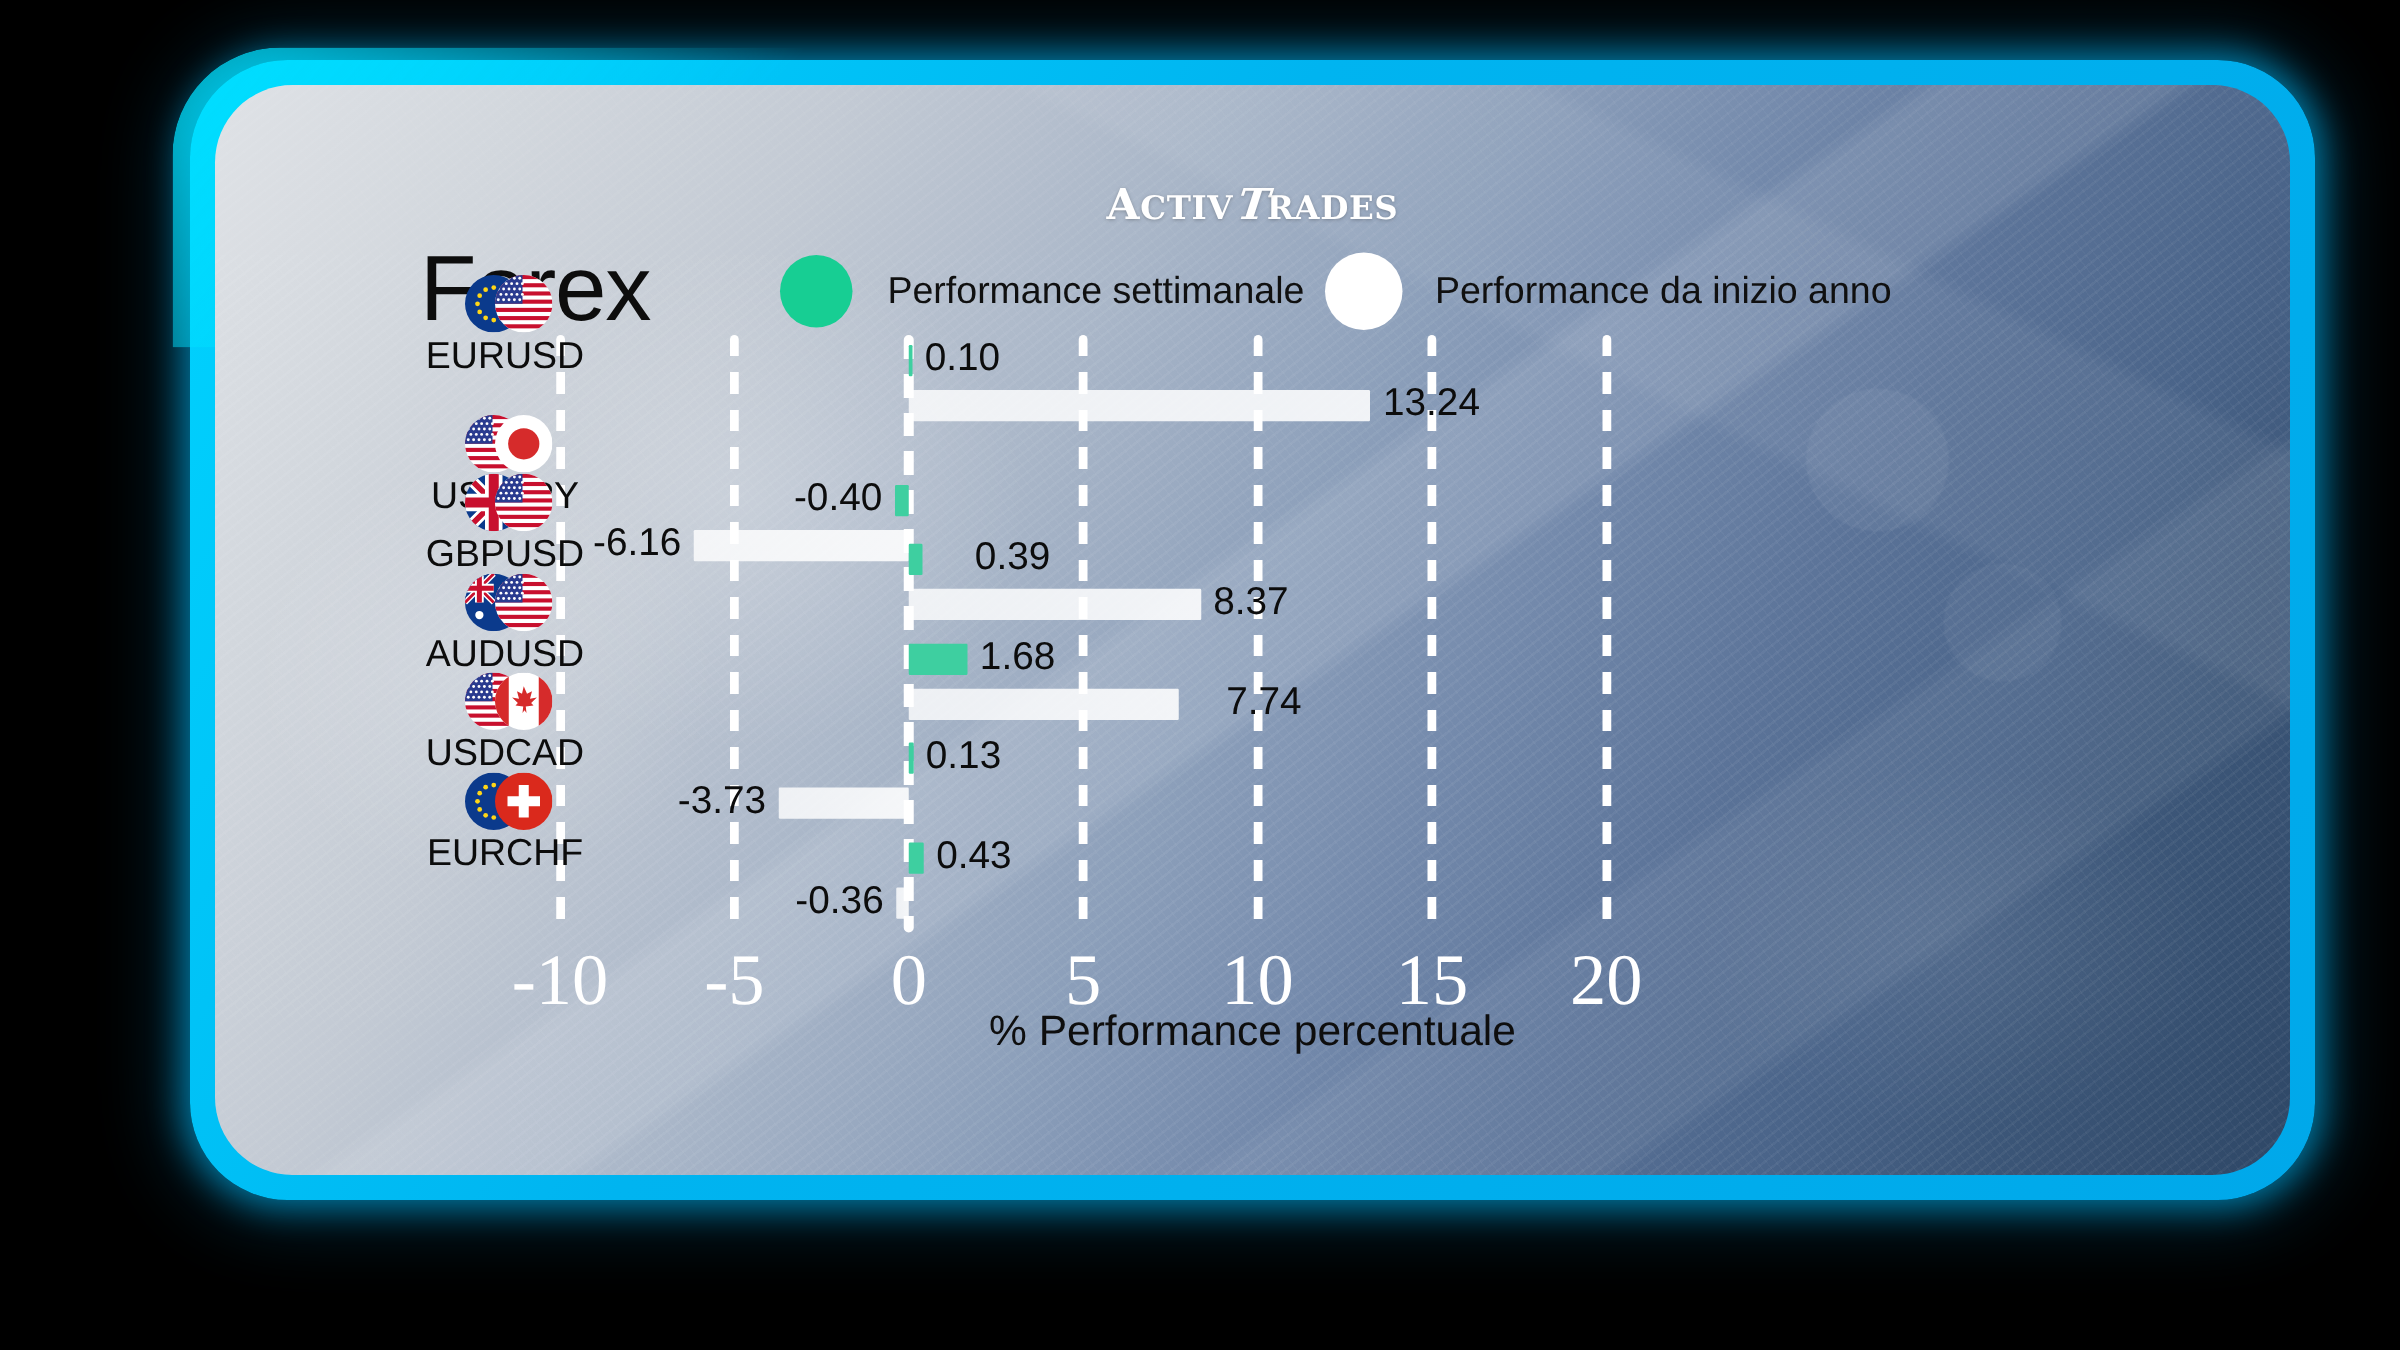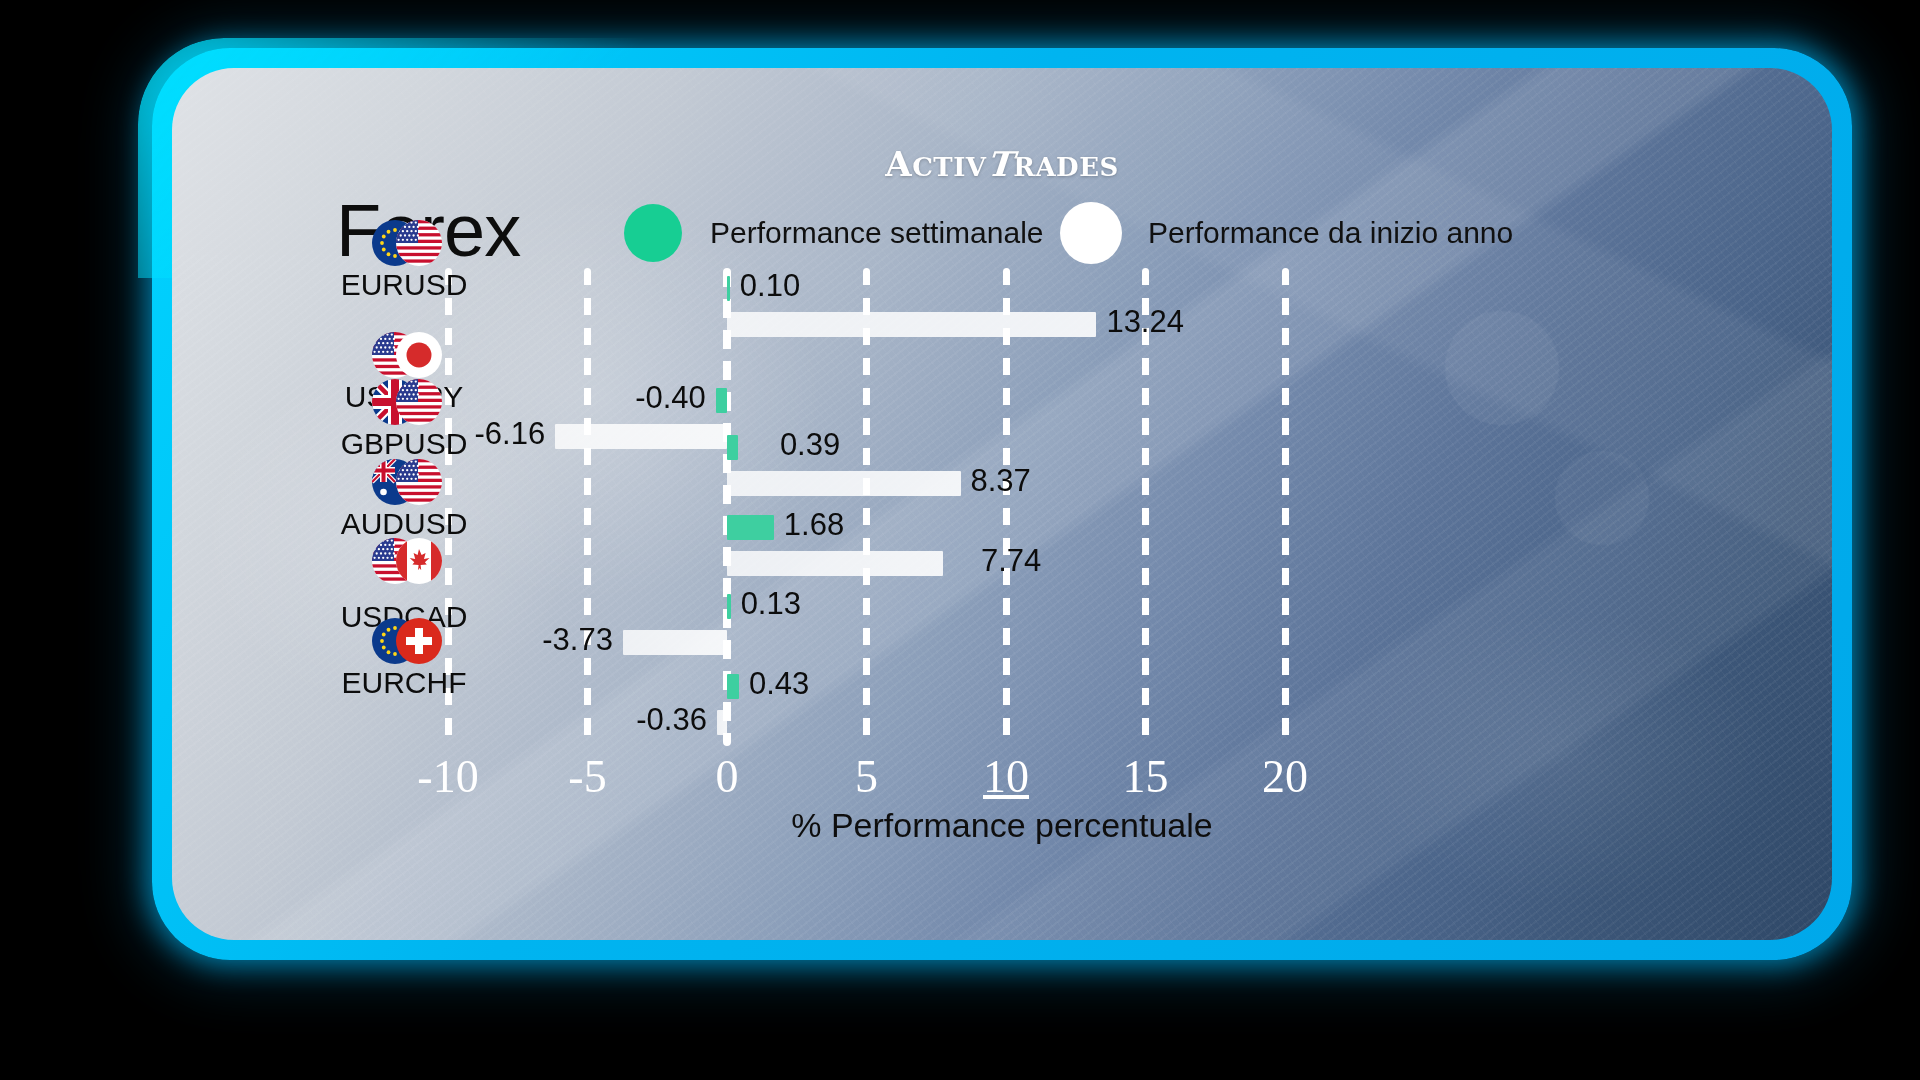--- a/index.html
+++ b/index.html
@@ -85,21 +85,21 @@
   
   #plot{position:absolute;left:0;top:0;width:1660px;height:872px;}
 
   .gridline{
     position:absolute;top:200px;height:478px;width:7px;
     background:repeating-linear-gradient(to bottom,#ffffff 0 17px,rgba(255,255,255,0) 17px 30px);
     border-radius:4px;
   }
   #axis-zero{width:8px;background:repeating-linear-gradient(to bottom,#ffffff 0 19px,rgba(255,255,255,0) 19px 31px);}
 
-  .tick{position:absolute;top:682px;font-size:46px;color:#fff;transform:translateX(-50%);font-family:"Liberation Serif",serif;}
+  .tick{position:absolute;top:682px;font-size:58px;color:#fff;transform:translateX(-50%);font-family:"Liberation Serif",serif;}
   #xaxis-title{position:absolute;top:738px;left:0;width:1660px;text-align:center;font-size:34px;color:#0e0e0e;}
 
   
   .row{position:absolute;left:0;width:1660px;height:78px;}
   .bar{position:absolute;height:25px;border-radius:1px;}
   .bar.weekly{background:#3ECFA0;top:4px;}
   .bar.ytd{top:40px;background:linear-gradient(to right,rgba(255,255,255,.80),rgba(255,255,255,.88));}
   .vlabel{position:absolute;font-size:31px;color:#0c0c0c;white-space:nowrap;line-height:25px;}
   .vlabel.w{top:1px;}
   .vlabel.y{top:37px;}
@@ -145,21 +145,21 @@
         <div class="gridline" style="left: 412px;"></div>
         <div class="gridline" id="axis-zero" style="left: 551px;"></div>
         <div class="gridline" style="left: 691px;"></div>
         <div class="gridline" style="left: 830.5px;"></div>
         <div class="gridline" style="left: 970px;"></div>
         <div class="gridline" style="left: 1109.5px;"></div>
         <div class="tick" style="left: 276px;">-10</div>
         <div class="tick" style="left: 415.5px;">-5</div>
         <div class="tick" style="left: 555px;">0</div>
         <div class="tick" style="left: 694.5px;">5</div>
-        <div class="tick" style="left: 834px; text-decoration: underline;">10</div>
+        <div class="tick" style="left: 834px;">10</div>
         <div class="tick" style="left: 973.5px;">15</div>
         <div class="tick" style="left: 1113px;">20</div>
         <div id="xaxis-title">% Performance percentuale</div>
         <div class="row" style="top: 204px;">
           <div class="flags" style="top: -52px;">
             <div class="flag left">
               <svg viewBox="0 0 46 46">
                 <rect width="46" height="46" fill="#0B3A8C"></rect>
         <g fill="#FFD617">
                   <circle cx="23.00" cy="10.00" r="1.9"></circle>
@@ -458,21 +458,21 @@
             </div>
             <div class="flag right">
               <svg viewBox="0 0 46 46">
                 <rect width="46" height="46" fill="#fff"></rect>
         <rect width="11" height="46" fill="#D62B2B"></rect>
                 <rect x="35" width="11" height="46" fill="#D62B2B"></rect>
         <path d="M23 11 l2.6 6 4-2 -1.6 6 5.5-1 -4.6 4.3 1.9 2.1 -6.2 .7 .6 5.2 -1.6-2.2 -1.6 2.2 .6-5.2 -6.2-.7 1.9-2.1 -4.6-4.3 5.5 1 -1.6-6 4 2z" fill="#D62B2B"></path>
               </svg>
             </div>
           </div>
-          <div class="pairlabel" style="top: -4px; margin-top: 14px;">USDCAD</div>
+          <div class="pairlabel" style="top: -4px;">USDCAD</div>
           <div class="bar weekly" style="width: 3.627px; left: 555px;"></div>
           <div class="vlabel w" style="left: 568.627px;">0.13</div>
           <div class="bar ytd" style="width: 104.067px; left: 450.933px;"></div>
           <div class="vlabel y" style="right: 1219.07px;">-3.73</div>
         </div>
         <div class="row" style="top: 601.5px;">
           <div class="flags" style="top: -52px;">
             <div class="flag left">
               <svg viewBox="0 0 46 46">
                 <rect width="46" height="46" fill="#0B3A8C"></rect>

